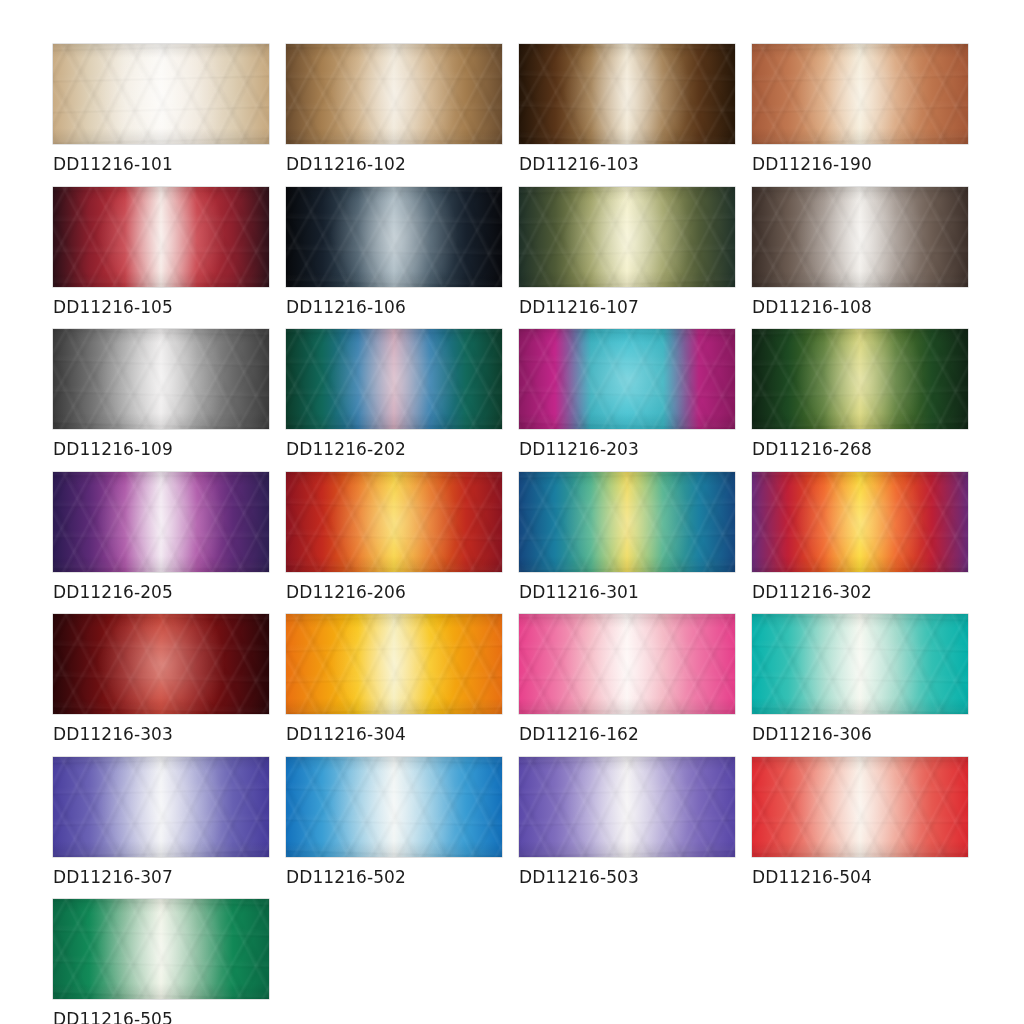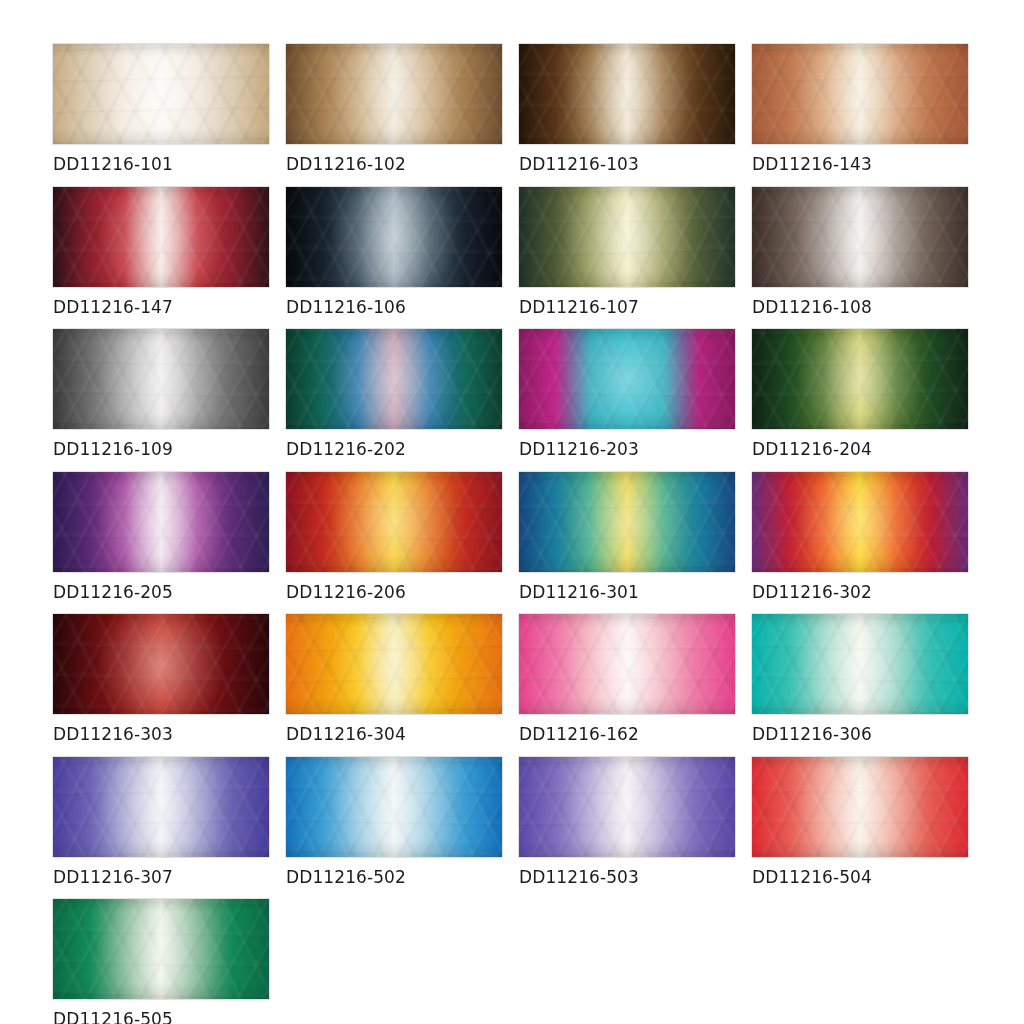--- a/index.html
+++ b/index.html
@@ -134,30 +134,30 @@
       </div>
       <div class="swatch-label">DD11216-103</div>
     </div>
     <div class="swatch-cell">
       <div class="swatch-img-wrap">
         <div class="swatch-base" style="background: linear-gradient(90deg, rgb(167, 91, 58) 0%, rgb(192, 119, 80) 16.67%, rgb(217, 164, 120) 33.33%, rgb(244, 235, 214) 50%, rgb(215, 161, 119) 66.67%, rgb(189, 116, 76) 83.33%, rgb(165, 88, 55) 100%);"></div>
         <div class="creases" style="transform: rotate(-1.4deg);"></div>
         <div class="sheen"></div>
         <div class="vignette"></div>
       </div>
-      <div class="swatch-label">DD11216-143</div>
+      <div class="swatch-label">DD11216-190</div>
     </div>
     <div class="swatch-cell">
       <div class="swatch-img-wrap">
         <div class="swatch-base" style="background: linear-gradient(90deg, rgb(45, 16, 24) 0%, rgb(138, 31, 44) 16.67%, rgb(194, 51, 60) 33.33%, rgb(244, 229, 224) 50%, rgb(196, 52, 61) 66.67%, rgb(140, 32, 45) 83.33%, rgb(48, 18, 26) 100%);"></div>
         <div class="creases" style="transform: rotate(0deg);"></div>
         <div class="sheen"></div>
         <div class="vignette"></div>
       </div>
-      <div class="swatch-label">DD11216-147</div>
+      <div class="swatch-label">DD11216-105</div>
     </div>
     <div class="swatch-cell">
       <div class="swatch-img-wrap">
         <div class="swatch-base" style="background: linear-gradient(90deg, rgb(7, 9, 12) 0%, rgb(22, 32, 44) 16.67%, rgb(60, 81, 96) 33.33%, rgb(159, 177, 187) 50%, rgb(63, 84, 99) 66.67%, rgb(23, 33, 45) 83.33%, rgb(8, 9, 13) 100%);"></div>
         <div class="creases" style="transform: rotate(1.4deg);"></div>
         <div class="sheen"></div>
         <div class="vignette"></div>
       </div>
       <div class="swatch-label">DD11216-106</div>
     </div>
@@ -206,21 +206,21 @@
       </div>
       <div class="swatch-label">DD11216-203</div>
     </div>
     <div class="swatch-cell">
       <div class="swatch-img-wrap">
         <div class="swatch-base" style="background: linear-gradient(90deg, rgb(15, 36, 20) 0%, rgb(29, 74, 34) 16.67%, rgb(81, 117, 44) 33.33%, rgb(212, 209, 105) 50%, rgb(82, 118, 45) 66.67%, rgb(30, 75, 35) 83.33%, rgb(16, 37, 21) 100%);"></div>
         <div class="creases" style="transform: rotate(-1.4deg);"></div>
         <div class="sheen"></div>
         <div class="vignette"></div>
       </div>
-      <div class="swatch-label">DD11216-204</div>
+      <div class="swatch-label">DD11216-268</div>
     </div>
     <div class="swatch-cell">
       <div class="swatch-img-wrap">
         <div class="swatch-base" style="background: linear-gradient(90deg, rgb(44, 27, 82) 0%, rgb(91, 42, 118) 16.67%, rgb(166, 74, 160) 33.33%, rgb(239, 227, 238) 50%, rgb(168, 76, 162) 66.67%, rgb(92, 43, 119) 83.33%, rgb(46, 32, 84) 100%);"></div>
         <div class="creases" style="transform: rotate(0deg);"></div>
         <div class="sheen"></div>
         <div class="vignette"></div>
       </div>
       <div class="swatch-label">DD11216-205</div>
     </div>

